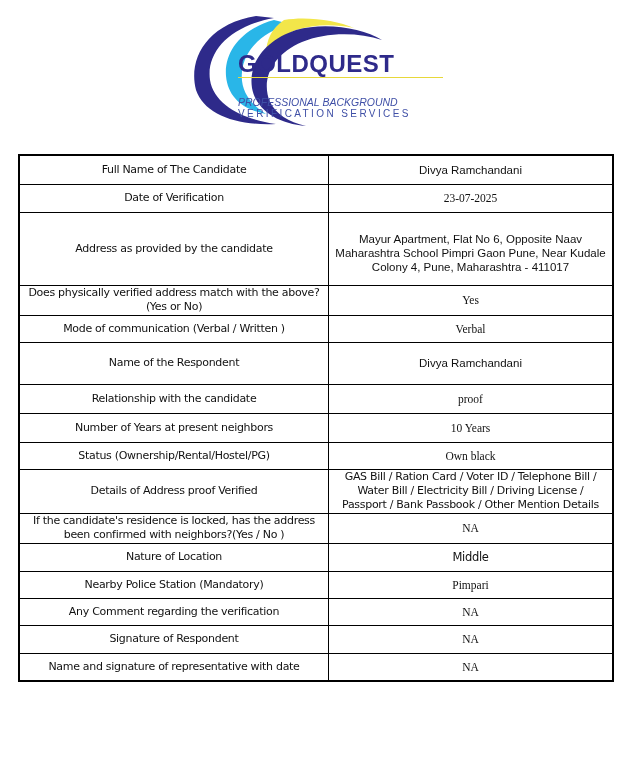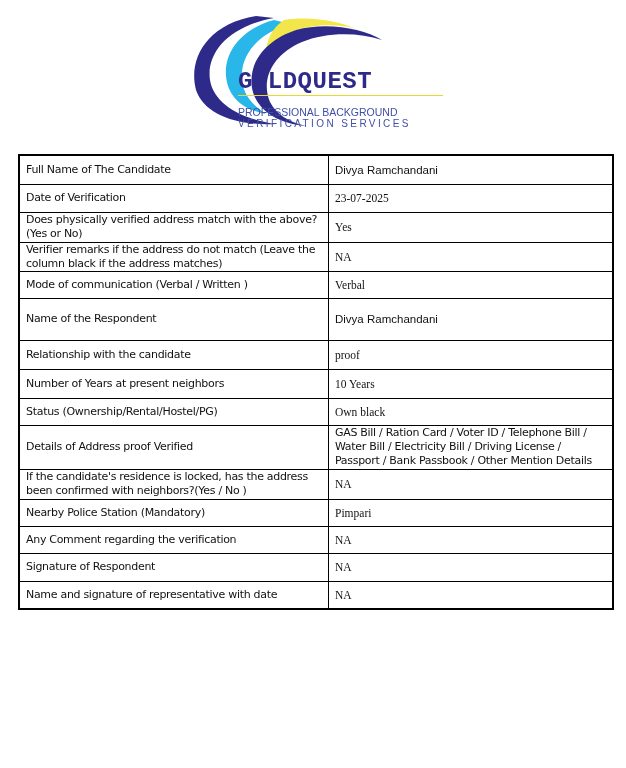--- a/index.html
+++ b/index.html
@@ -1,41 +1,41 @@
 <!DOCTYPE html>
 <html><head>
 <meta charset="utf-8">
 <style>
   html, body { margin: 0; padding: 0; background: #ffffff; }
   body { width: 626px; height: 768px; position: relative; overflow: hidden; }
   .logo { position: absolute; left: 186px; top: 10px; width: 270px; height: 118px; }
   .logo svg { width: 100%; height: 100%; display: block; }
   .logo-text { position: absolute; left: 52px; top: 42px; }
   .brand {
-    font-family: Liberation Mono, monospace; font-weight: bold; font-size: 24px;
-    color: #2e2a8a; letter-spacing: 0.5px; line-height: 24px; white-space: nowrap; margin-top: 18px;
+    font-family: Liberation Sans, sans-serif; font-weight: bold; font-size: 24px;
+    color: #2e2a8a; letter-spacing: 0.5px; line-height: 24px; white-space: nowrap;
   }
   .brand .q { color: #2e2a8a; }
   .tag1, .tag2 {
     font-family: "Liberation Sans", sans-serif; color: #3f4fa6; white-space: nowrap;
   }
-  .tag1 { font-size: 10.5px; line-height: 11px; margin-top: 1px; border-top: 1.5px solid #e7d83a; padding-top: 11px; width: 205px; }
+  .tag1 { font-size: 10.5px; line-height: 11px; margin-top: 1px; border-top: 1.5px solid #e7d83a; padding-top: 19px; width: 205px; font-style: italic; }
   .tag2 { font-size: 10px; line-height: 11px; letter-spacing: 2.4px; }
 
   table.form {
     position: absolute; left: 18px; top: 154px; width: 596px;
     border-collapse: collapse; table-layout: fixed;
     border: 2px solid #000;
   }
   table.form td { border: 1px solid #000; padding: 0 6px; vertical-align: middle; }
   td.label {
     width: 296px; font-family: "DejaVu Sans", sans-serif; font-size: 11px;
-    color: #111; line-height: 14px; letter-spacing: -0.3px;
+    color: #111; line-height: 14px; letter-spacing: -0.3px; text-align: center;
   }
-  td.value { text-align: left; color: #111; }
+  td.value { text-align: center; color: #111; }
   .serif { font-family: "Liberation Serif", serif; font-size: 11.5px; }
   .sans { font-family: "Liberation Sans", sans-serif; font-size: 11.5px; line-height: 14px; }
   .dsans { font-family: "DejaVu Sans", sans-serif; font-size: 11px; line-height: 14px; letter-spacing: -0.3px; }
   td.top { vertical-align: top; padding-top: 3px; }
 </style>
 </head>
 <body>
 
 <div class="logo">
   <svg viewBox="0 0 270 118">
@@ -58,27 +58,27 @@
 <table class="form">
   <tbody>
     <tr style="height:29px">
       <td class="label">Full Name of The Candidate</td>
       <td class="value sans top">Divya Ramchandani</td>
     </tr>
     <tr style="height:28px">
       <td class="label">Date of Verification</td>
       <td class="value serif">23-07-2025</td>
     </tr>
+    <tr style="height:73px">
+      <td class="label">Address as provided by the candidate</td>
+      <td class="value sans top" style="padding-top:8px">Mayur Apartment, Flat No 6, Opposite Naav Maharashtra School Pimpri Gaon Pune, Near Kudale Colony 4, Pune, Maharashtra - 411017</td>
+    </tr>
     <tr style="height:30px">
       <td class="label">Does physically verified address match with the above? (Yes or No)</td>
       <td class="value serif">Yes</td>
-    </tr>
-    <tr style="height:29px">
-      <td class="label">Verifier remarks if the address do not match (Leave the column black if the address matches)</td>
-      <td class="value serif">NA</td>
     </tr>
     <tr style="height:27px">
       <td class="label">Mode of communication (Verbal / Written )</td>
       <td class="value serif">Verbal</td>
     </tr>
     <tr style="height:42px">
       <td class="label top" style="padding-top:0">Name of the Respondent</td>
       <td class="value sans top">Divya Ramchandani</td>
     </tr>
     <tr style="height:29px">
@@ -94,20 +94,24 @@
       <td class="value serif">Own black</td>
     </tr>
     <tr style="height:44px">
       <td class="label">Details of Address proof Verified</td>
       <td class="value dsans">GAS Bill / Ration Card / Voter ID / Telephone Bill / Water Bill / Electricity Bill / Driving License / Passport / Bank Passbook / Other Mention Details</td>
     </tr>
     <tr style="height:30px">
       <td class="label">If the candidate's residence is locked, has the address been confirmed with neighbors?(Yes / No )</td>
       <td class="value serif">NA</td>
     </tr>
+    <tr style="height:28px">
+      <td class="label">Nature of Location</td>
+      <td class="value dsans" style="font-size:11.5px">Middle</td>
+    </tr>
     <tr style="height:27px">
       <td class="label">Nearby Police Station (Mandatory)</td>
       <td class="value serif">Pimpari</td>
     </tr>
     <tr style="height:27px">
       <td class="label">Any Comment regarding the verification</td>
       <td class="value serif">NA</td>
     </tr>
     <tr style="height:28px">
       <td class="label">Signature of Respondent</td>

